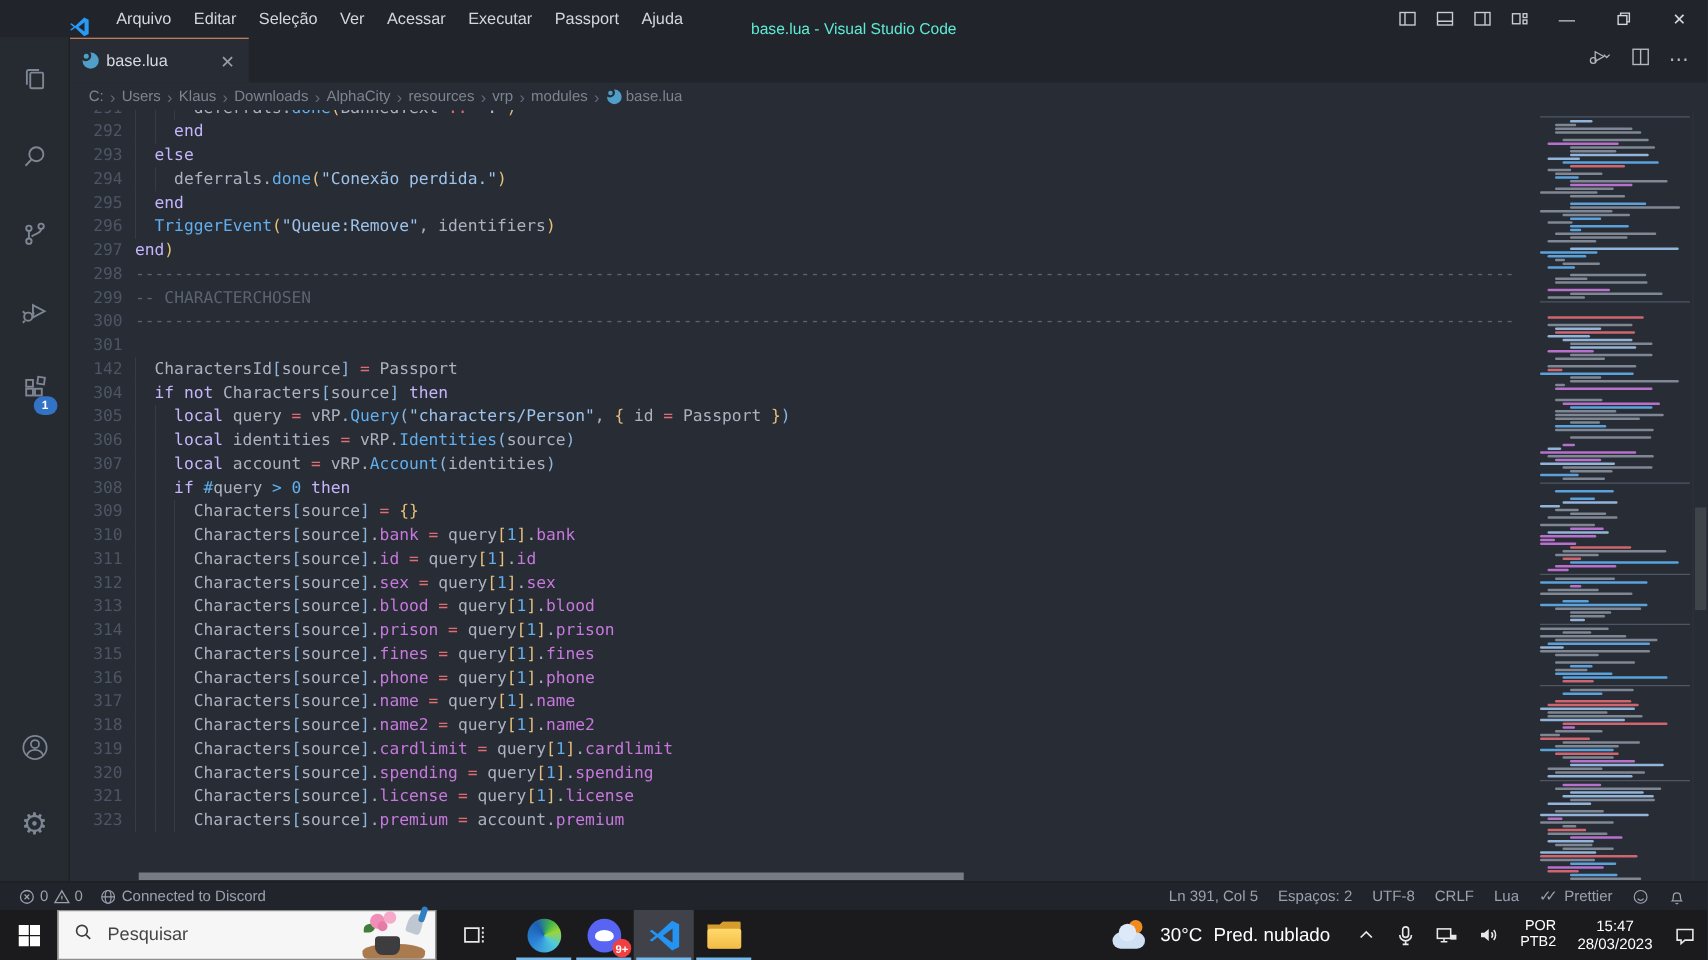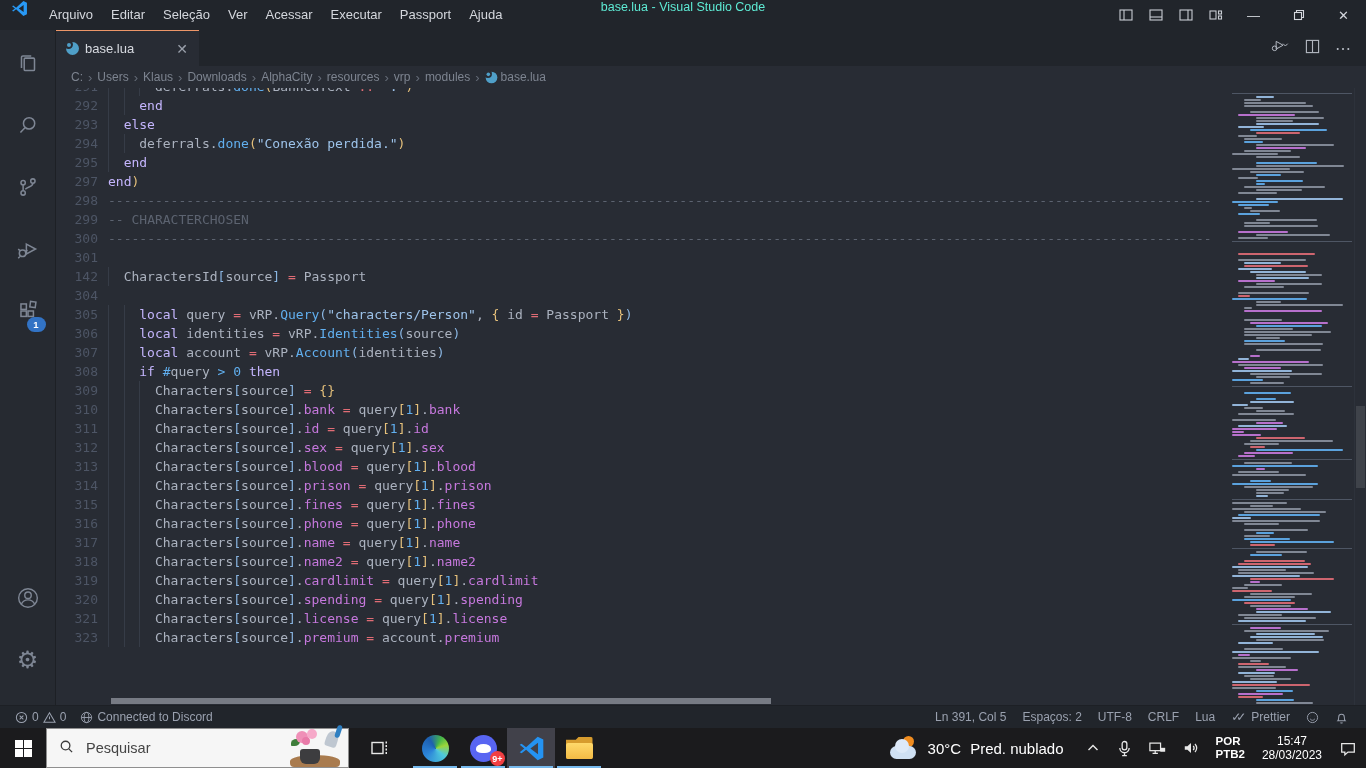--- a/index.html
+++ b/index.html
@@ -1,20 +1,20 @@
 <!DOCTYPE html>
 <html><head>
 <meta charset="utf-8">
 <style>
   html,body{margin:0;padding:0;width:1366px;height:768px;overflow:hidden;background:#282c34;
     font-family:"Liberation Sans",sans-serif;-webkit-font-smoothing:antialiased;}
   .window{width:1366px;height:768px;display:flex;flex-direction:column;}
 
   
-  .titlebar{height:30px;background:#21252b;display:flex;align-items:flex-start;position:relative;flex:none;color:#c9cdd4;}
+  .titlebar{height:30px;background:#21252b;display:flex;align-items:flex-end;position:relative;flex:none;color:#c9cdd4;padding-left:44px;}
   .vslogo{width:17px;height:17px;margin:0 12px 0 11px;flex:none;}
   .menu-item{font-size:13px;padding:0 9px;line-height:30px;cursor:default;color:#d4d7dd;}
   .win-title{position:absolute;left:50%;transform:translateX(-50%);font-size:12.5px;color:#5eead4;white-space:nowrap;}
   .tb-right{margin-left:auto;display:flex;align-items:center;height:100%;}
   .tb-icon{width:30px;height:30px;display:flex;align-items:center;justify-content:center;color:#c9cdd4;}
   .win-ctrl{width:45px;height:30px;display:flex;align-items:center;justify-content:center;color:#d4d7dd;font-size:13px;}
 
   
   .main{flex:1;display:flex;min-height:0;}
   .activitybar{width:55px;background:#262a31;border-right:1px solid #1d2025;display:flex;flex-direction:column;align-items:center;padding:10px 0 6px;flex:none;}
@@ -106,21 +106,21 @@
   .folder-icon{width:27px;height:22px;position:relative;}
   .folder-back{position:absolute;inset:0;background:#d79c2e;border-radius:2px;clip-path:polygon(0 12%,38% 12%,48% 0,100% 0,100% 100%,0 100%);}
   .folder-front{position:absolute;left:0;bottom:0;width:100%;height:74%;background:linear-gradient(#ffd96b,#f3bb45);border-radius:2px;}
   .tk-tray{margin-left:auto;display:flex;align-items:center;gap:10px;padding-right:6px;}
   .tray-item{display:flex;align-items:center;justify-content:center;padding:0 3px;height:100%;}
   .weather{display:flex;align-items:center;gap:9px;font-size:15px;padding:0 8px;}
   .wx-icon{width:29px;height:21px;position:relative;}
   .wx-sun{position:absolute;left:13px;top:-2px;width:11px;height:11px;border-radius:50%;background:#f08c1f;}
   .wx-cloud{position:absolute;left:0;bottom:0;width:26px;height:13px;background:#cfe0f3;border-radius:10px;}
   .wx-cloud::before{content:'';position:absolute;left:5px;top:-7px;width:14px;height:14px;border-radius:50%;background:#dde9f8;}
-  .tray-2line{font-size:11.5px;line-height:13px;text-align:left;font-weight:bold;}
+  .tray-2line{font-size:11.5px;line-height:13px;text-align:right;}
   .clock{font-size:12px;line-height:14px;text-align:center;padding:0 4px;}
   svg.white-stroke{stroke:#e8e8e8;fill:none;stroke-width:1.4;}
 </style>
 </head>
 <body>
 
 <div class="window">
 
   <div class="titlebar">
     <svg class="vslogo" viewBox="0 0 24 24">
@@ -296,20 +296,24 @@
               </div>
               <div class="code-line">
                 <span class="gutter">294</span>
                 <span class="line-body"><span class="ind" style="width: 4ch;"></span><span class="tk-t">deferrals.</span><span class="tk-f">done</span><span class="tk-y">(</span><span class="tk-s">"Conexão perdida."</span><span class="tk-y">)</span></span>
               </div>
               <div class="code-line">
                 <span class="gutter">295</span>
                 <span class="line-body"><span class="ind" style="width: 2ch;"></span><span class="tk-k">end</span></span>
               </div>
               <div class="code-line">
+                <span class="gutter">296</span>
+                <span class="line-body"><span class="ind" style="width: 2ch;"></span><span class="tk-f">TriggerEvent</span><span class="tk-y">(</span><span class="tk-s">"Queue:Remove"</span><span class="tk-t">, identifiers</span><span class="tk-y">)</span></span>
+              </div>
+              <div class="code-line">
                 <span class="gutter">297</span>
                 <span class="line-body"><span class="tk-k">end</span><span class="tk-y">)</span></span>
               </div>
               <div class="code-line">
                 <span class="gutter">298</span>
                 <span class="line-body"><span class="tk-c">---------------------------------------------------------------------------------------------------------------------------------------------</span></span>
               </div>
               <div class="code-line">
                 <span class="gutter">299</span>
                 <span class="line-body"><span class="tk-c">-- CHARACTERCHOSEN</span></span>
@@ -320,20 +324,21 @@
               </div>
               <div class="code-line">
                 <span class="gutter">301</span>
               </div>
               <div class="code-line">
                 <span class="gutter">142</span>
                 <span class="line-body"><span class="ind" style="width: 2ch;"></span><span class="tk-t">CharactersId</span><span class="tk-b">[</span><span class="tk-t">source</span><span class="tk-b">]</span><span class="tk-t"> </span><span class="tk-o">=</span><span class="tk-t"> Passport</span></span>
               </div>
               <div class="code-line">
                 <span class="gutter">304</span>
+                <span class="line-body"><span class="ind" style="width: 2ch;"></span><span class="tk-k">if</span><span class="tk-t"> </span><span class="tk-k">not</span><span class="tk-t"> Characters</span><span class="tk-b">[</span><span class="tk-t">source</span><span class="tk-b">]</span><span class="tk-t"> </span><span class="tk-k">then</span></span>
               </div>
               <div class="code-line">
                 <span class="gutter">305</span>
                 <span class="line-body"><span class="ind" style="width: 4ch;"></span><span class="tk-k">local</span><span class="tk-t"> query </span><span class="tk-o">=</span><span class="tk-t"> vRP.</span><span class="tk-f">Query</span><span class="tk-b">(</span><span class="tk-s">"characters/Person"</span><span class="tk-t">, </span><span class="tk-y">{</span><span class="tk-t"> id </span><span class="tk-o">=</span><span class="tk-t"> Passport </span><span class="tk-y">}</span><span class="tk-b">)</span></span>
               </div>
               <div class="code-line">
                 <span class="gutter">306</span>
                 <span class="line-body"><span class="ind" style="width: 4ch;"></span><span class="tk-k">local</span><span class="tk-t"> identities </span><span class="tk-o">=</span><span class="tk-t"> vRP.</span><span class="tk-f">Identities</span><span class="tk-b">(</span><span class="tk-t">source</span><span class="tk-b">)</span></span>
               </div>
               <div class="code-line">

